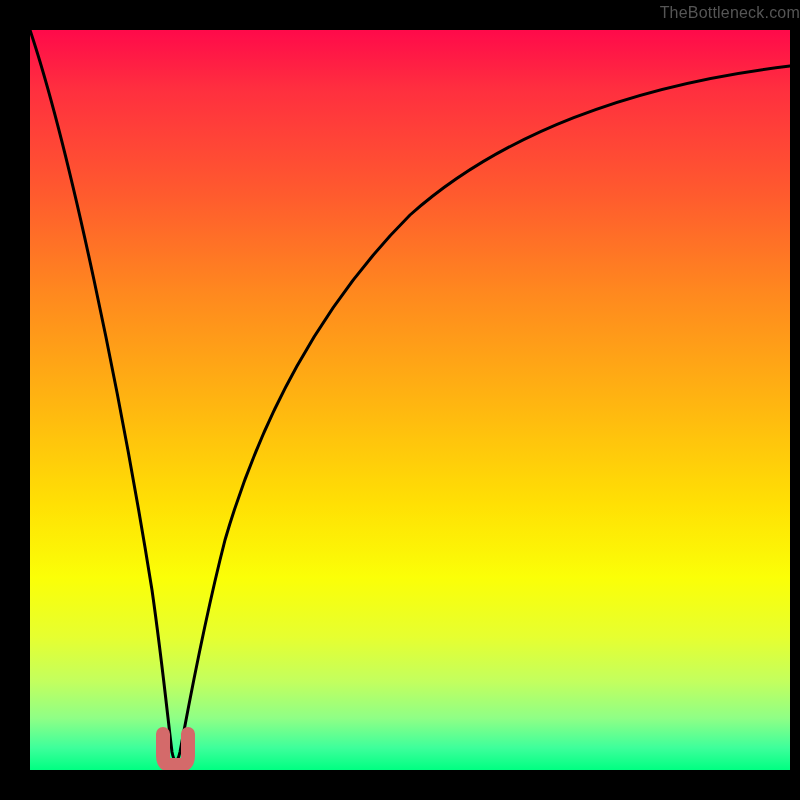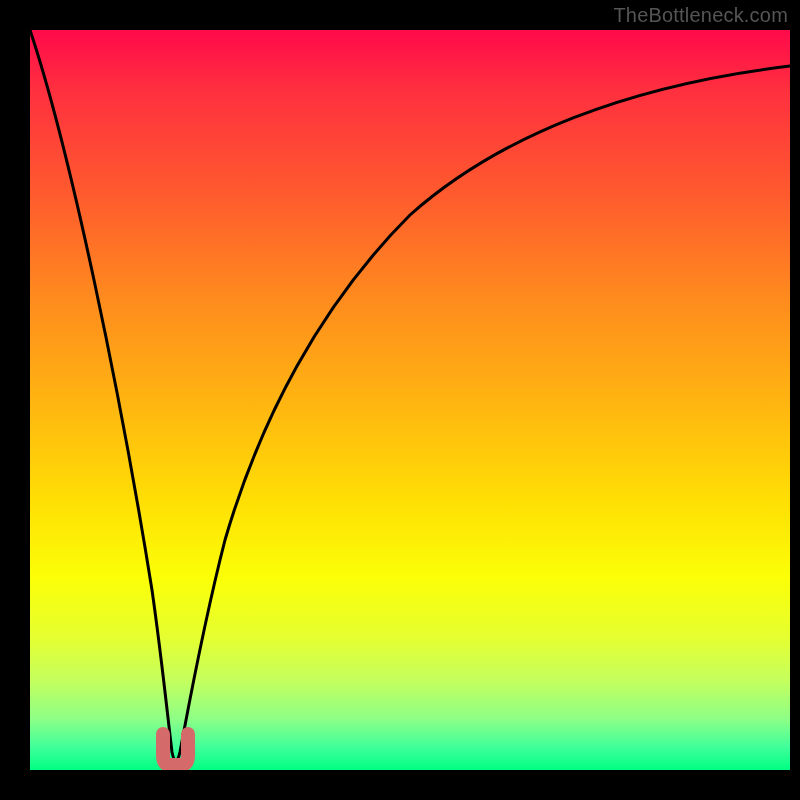--- a/index.html
+++ b/index.html
@@ -44,23 +44,23 @@
       #00ff82 100%
     );
   }
   svg.curve {
     position: absolute;
     left: 0; top: 0;
   }
   .watermark {
     position: absolute;
     top: 4px;
-    right: 12px;
+    right: 0;
     color: #555;
-    font-size: 20px;
+    font-size: 16px;
     font-weight: 400;
     letter-spacing: 0.2px;
   }
 </style>
 </head>
 <body>
 
 <div class="frame">
 
   <div class="plot">

